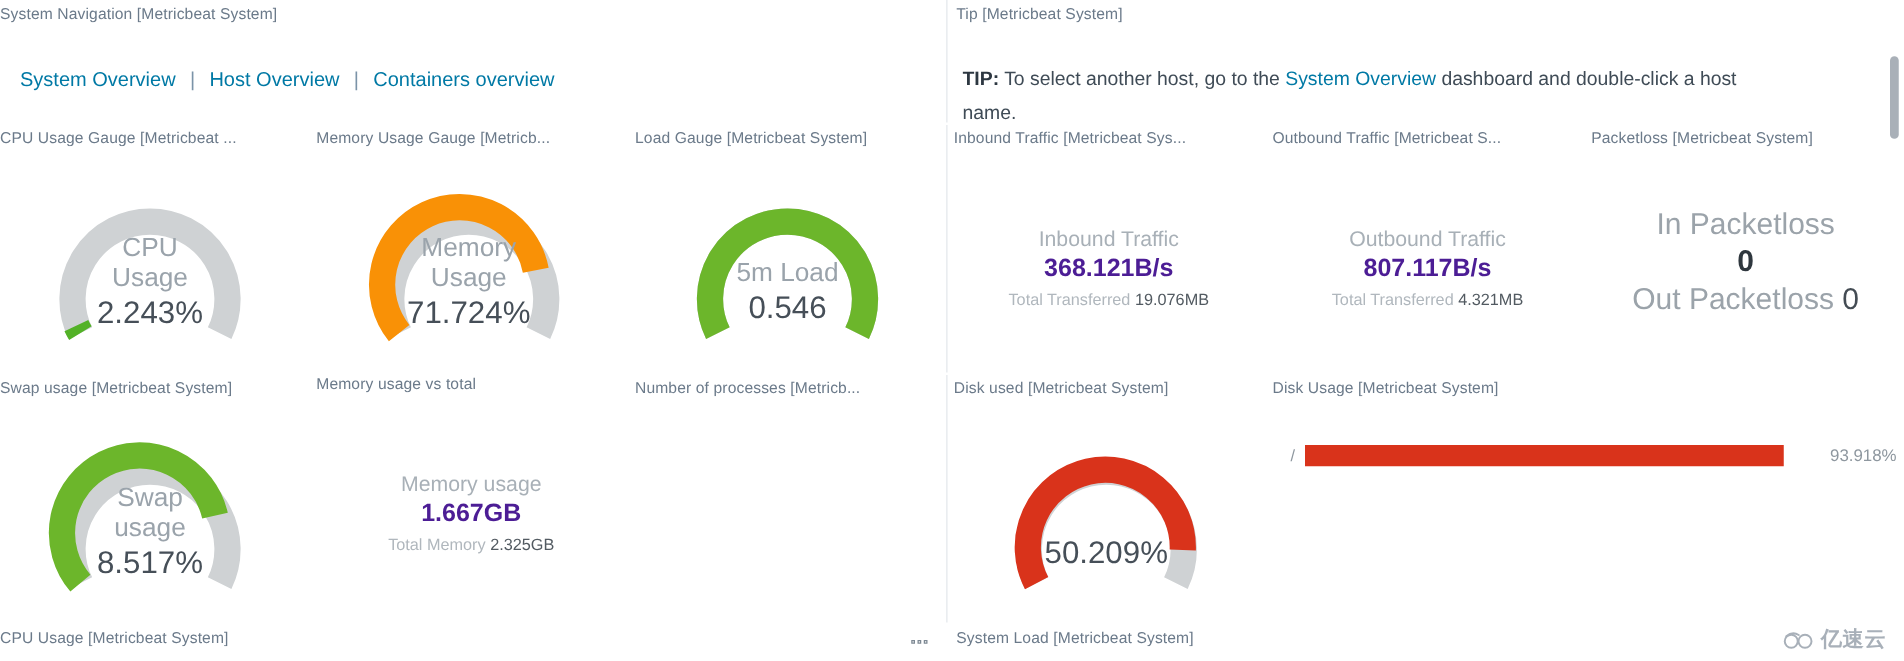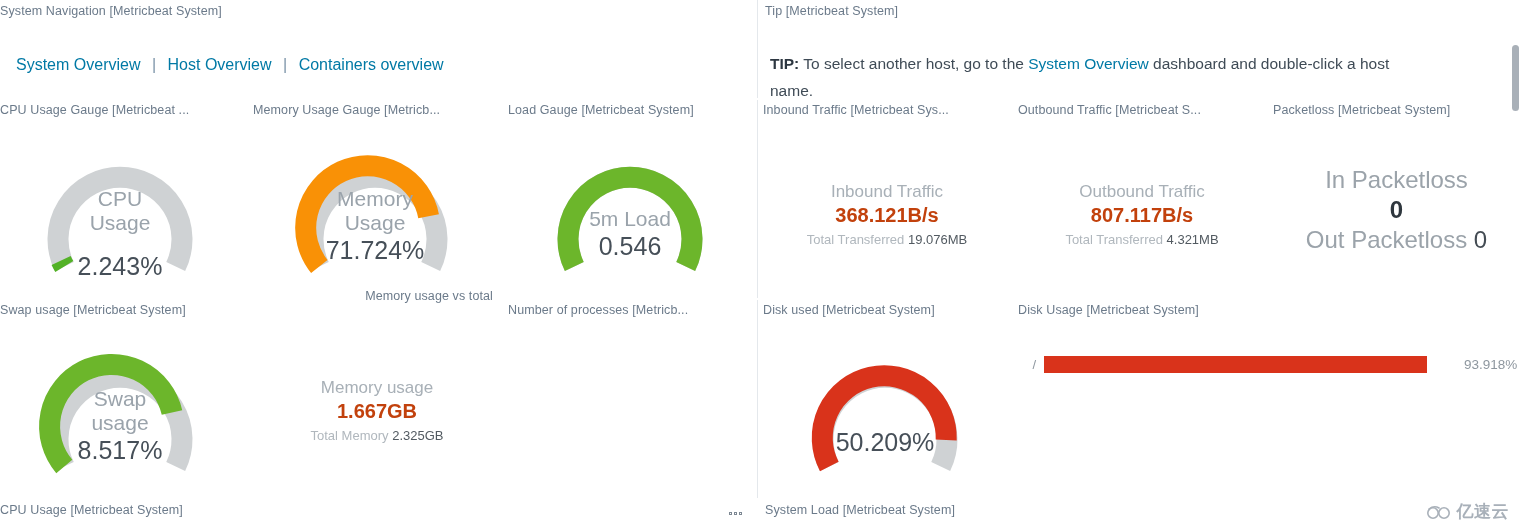--- a/index.html
+++ b/index.html
@@ -46,21 +46,21 @@
     color: #9aa3ab; font-size: 21px; line-height: 25px; font-weight: 400;
   }
   .gvalue {
     position: absolute; width: 100%; text-align: center;
     color: #464f58; font-size: 25px; line-height: 29px; font-weight: 400;
   }
 
   
   .metric { position: absolute; text-align: center; }
   .m-sub   { color: #a8b0b7; font-size: 17px; line-height: 23px; }
-  .m-main  { color: #c2410c; font-size: 20px; font-weight: 700; line-height: 25px; }
+  .m-main  { color: #4c1d95; font-size: 20px; font-weight: 700; line-height: 25px; }
   .m-foot  { color: #b0b7bd; font-size: 13px; line-height: 23px; }
   .m-foot .fv { color: #4a5view; }
   .m-foot .fv { color: #525a61; }
 
   
   .pk { position: absolute; text-align: center; width: 253px; }
   .pk .l1 { color: #9ba3aa; font-size: 24px; line-height: 30px; }
   .pk .l2 { color: #2f373e; font-size: 24px; font-weight: 700; line-height: 30px; }
   .pk .l3 { color: #9ba3aa; font-size: 24px; line-height: 30px; }
   .pk .l3 .n { color: #444c54; }
@@ -116,21 +116,21 @@
   <div class="ptitle" style="left:1018px; top:103px; width:248px;">Outbound Traffic [Metricbeat S...</div>
   <div class="ptitle" style="left:1273px; top:103px; width:248px;">Packetloss [Metricbeat System]</div>
 
   <div class="gauge" style="left:30px; top:148px; width:180px; height:130px;">
     <svg width="180" height="130" viewBox="0 0 180 130">
       <path d="M 34.3 118.5 A 62 62 0 1 1 145.7 118.5" fill="none" stroke="#cfd2d4" stroke-width="21"></path>
       <path d="M 34.3 118.5 A 62 62 0 0 1 31.1 112.5" fill="none" stroke="#53b227" stroke-width="21"></path>
     </svg>
     <div class="glabel" style="top:38px;">CPU</div>
     <div class="glabel" style="top:62px;">Usage</div>
-    <div class="gvalue" style="top:104px;text-align:center;">2.243%</div>
+    <div class="gvalue" style="top:88px;text-align:center;">2.243%</div>
   </div>
 
   <div class="gauge" style="left:285px; top:148px; width:180px; height:130px;">
     <svg width="180" height="130" viewBox="0 0 180 130">
       <path d="M 34.3 118.5 A 62 62 0 1 1 145.7 118.5" fill="none" stroke="#cfd2d4" stroke-width="21"></path>
       <path d="M 34.3 118.5 A 62 62 0 1 1 143.6 68.2" fill="none" stroke="#f99106" stroke-width="21"></path>
     </svg>
     <div class="glabel" style="top:38px;">Memory</div>
     <div class="glabel" style="top:62px;">Usage</div>
     <div class="gvalue" style="top:88px;">71.724%</div>
@@ -166,21 +166,21 @@
   <div class="pk" style="left:1270px; top:165px;">
     <div class="l1">In Packetloss</div>
     <div class="l2">0</div>
     <div class="l3">
       <span>Out Packetloss</span>
       <span class="n">0</span>
     </div>
   </div>
 
   <div class="ptitle" style="left:0px;    top:303px; width:240px;">Swap usage [Metricbeat System]</div>
-  <div class="ptitle" style="left:253px;  top:289px; width:240px;text-align:right;">Memory usage vs total</div>
+  <div class="ptitle" style="left:253px;  top:300px; width:240px;">Memory usage vs total</div>
   <div class="ptitle" style="left:508px;  top:303px; width:240px;">Number of processes [Metricb...</div>
   <div class="ptitle" style="left:763px;  top:303px; width:248px;">Disk used [Metricbeat System]</div>
   <div class="ptitle" style="left:1018px; top:303px; width:300px;">Disk Usage [Metricbeat System]</div>
 
   <div class="gauge" style="left:30px; top:348px; width:180px; height:130px;">
     <svg width="180" height="130" viewBox="0 0 180 130">
       <path d="M 34.3 118.5 A 62 62 0 1 1 145.7 118.5" fill="none" stroke="#cfd2d4" stroke-width="21"></path>
       <path d="M 34.3 118.5 A 62 62 0 1 1 142.0 64.5" fill="none" stroke="#6cb62b" stroke-width="21"></path>
     </svg>
     <div class="glabel" style="top:38px;">Swap</div>

